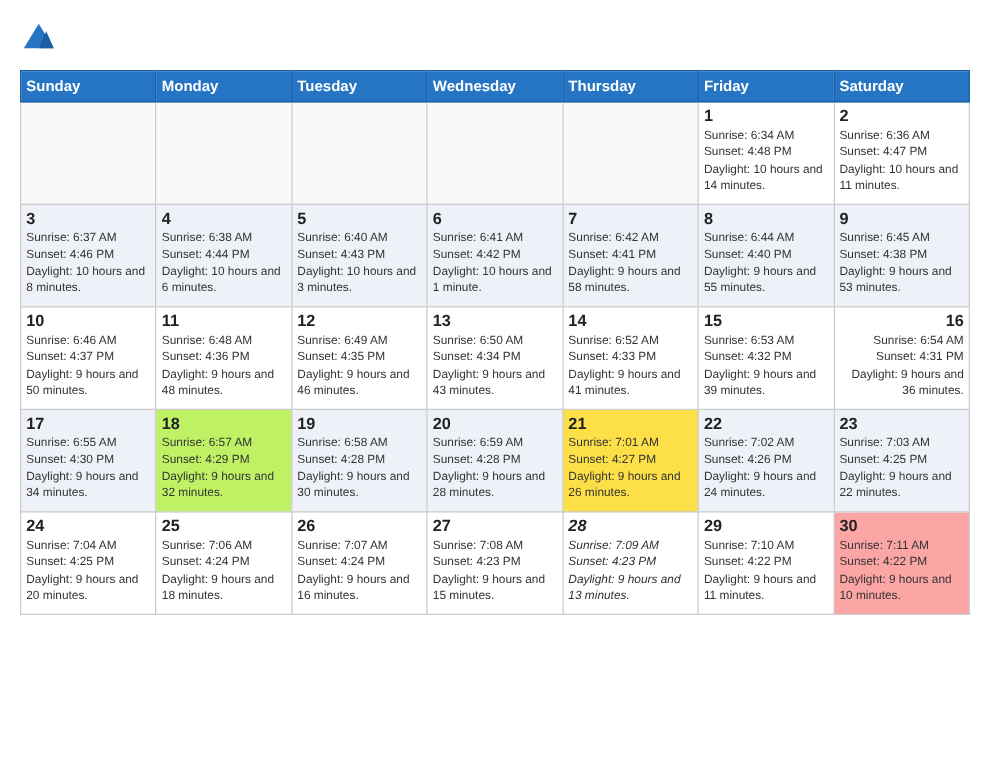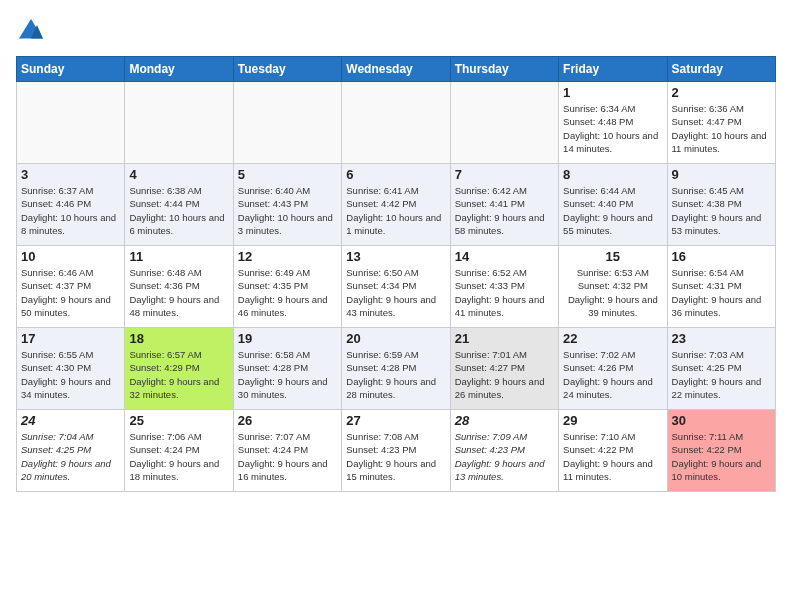--- a/index.html
+++ b/index.html
@@ -217,27 +217,27 @@
             <div class="day-info">Sunrise: 6:50 AM
 Sunset: 4:34 PM
 Daylight: 9 hours and 43 minutes.</div>
           </td>
           <td style="background: rgb(255, 255, 255);">
             <div class="day-number">14</div>
             <div class="day-info">Sunrise: 6:52 AM
 Sunset: 4:33 PM
 Daylight: 9 hours and 41 minutes.</div>
           </td>
-          <td style="background: rgb(255, 255, 255); text-align: center;">
+          <td style="background: rgb(255, 255, 255);">
             <div class="day-number">15</div>
             <div class="day-info">Sunrise: 6:53 AM
 Sunset: 4:32 PM
 Daylight: 9 hours and 39 minutes.</div>
           </td>
-          <td style="background: rgb(255, 255, 255);">
+          <td style="background: rgb(255, 255, 255); text-align: right;">
             <div class="day-number">16</div>
             <div class="day-info">Sunrise: 6:54 AM
 Sunset: 4:31 PM
 Daylight: 9 hours and 36 minutes.</div>
           </td>
         </tr>
         <tr>
           <td style="background: rgb(238, 242, 248);">
             <div class="day-number">17</div>
             <div class="day-info">Sunrise: 6:55 AM
@@ -255,41 +255,41 @@
             <div class="day-info">Sunrise: 6:58 AM
 Sunset: 4:28 PM
 Daylight: 9 hours and 30 minutes.</div>
           </td>
           <td style="background: rgb(238, 242, 248);">
             <div class="day-number">20</div>
             <div class="day-info">Sunrise: 6:59 AM
 Sunset: 4:28 PM
 Daylight: 9 hours and 28 minutes.</div>
           </td>
-          <td style="background: #e5e5e5; margin-left: 46px;">
+          <td style="background: #fde047; margin-left: 46px;">
             <div class="day-number">21</div>
             <div class="day-info">Sunrise: 7:01 AM
 Sunset: 4:27 PM
 Daylight: 9 hours and 26 minutes.</div>
           </td>
           <td style="background: rgb(238, 242, 248);">
             <div class="day-number">22</div>
             <div class="day-info">Sunrise: 7:02 AM
 Sunset: 4:26 PM
 Daylight: 9 hours and 24 minutes.</div>
           </td>
           <td style="background: rgb(238, 242, 248);">
             <div class="day-number">23</div>
             <div class="day-info">Sunrise: 7:03 AM
 Sunset: 4:25 PM
 Daylight: 9 hours and 22 minutes.</div>
           </td>
         </tr>
         <tr>
-          <td style="background: rgb(255, 255, 255); font-style: italic;">
+          <td style="background: rgb(255, 255, 255);">
             <div class="day-number">24</div>
             <div class="day-info">Sunrise: 7:04 AM
 Sunset: 4:25 PM
 Daylight: 9 hours and 20 minutes.</div>
           </td>
           <td style="background: rgb(255, 255, 255);">
             <div class="day-number">25</div>
             <div class="day-info">Sunrise: 7:06 AM
 Sunset: 4:24 PM
 Daylight: 9 hours and 18 minutes.</div>

